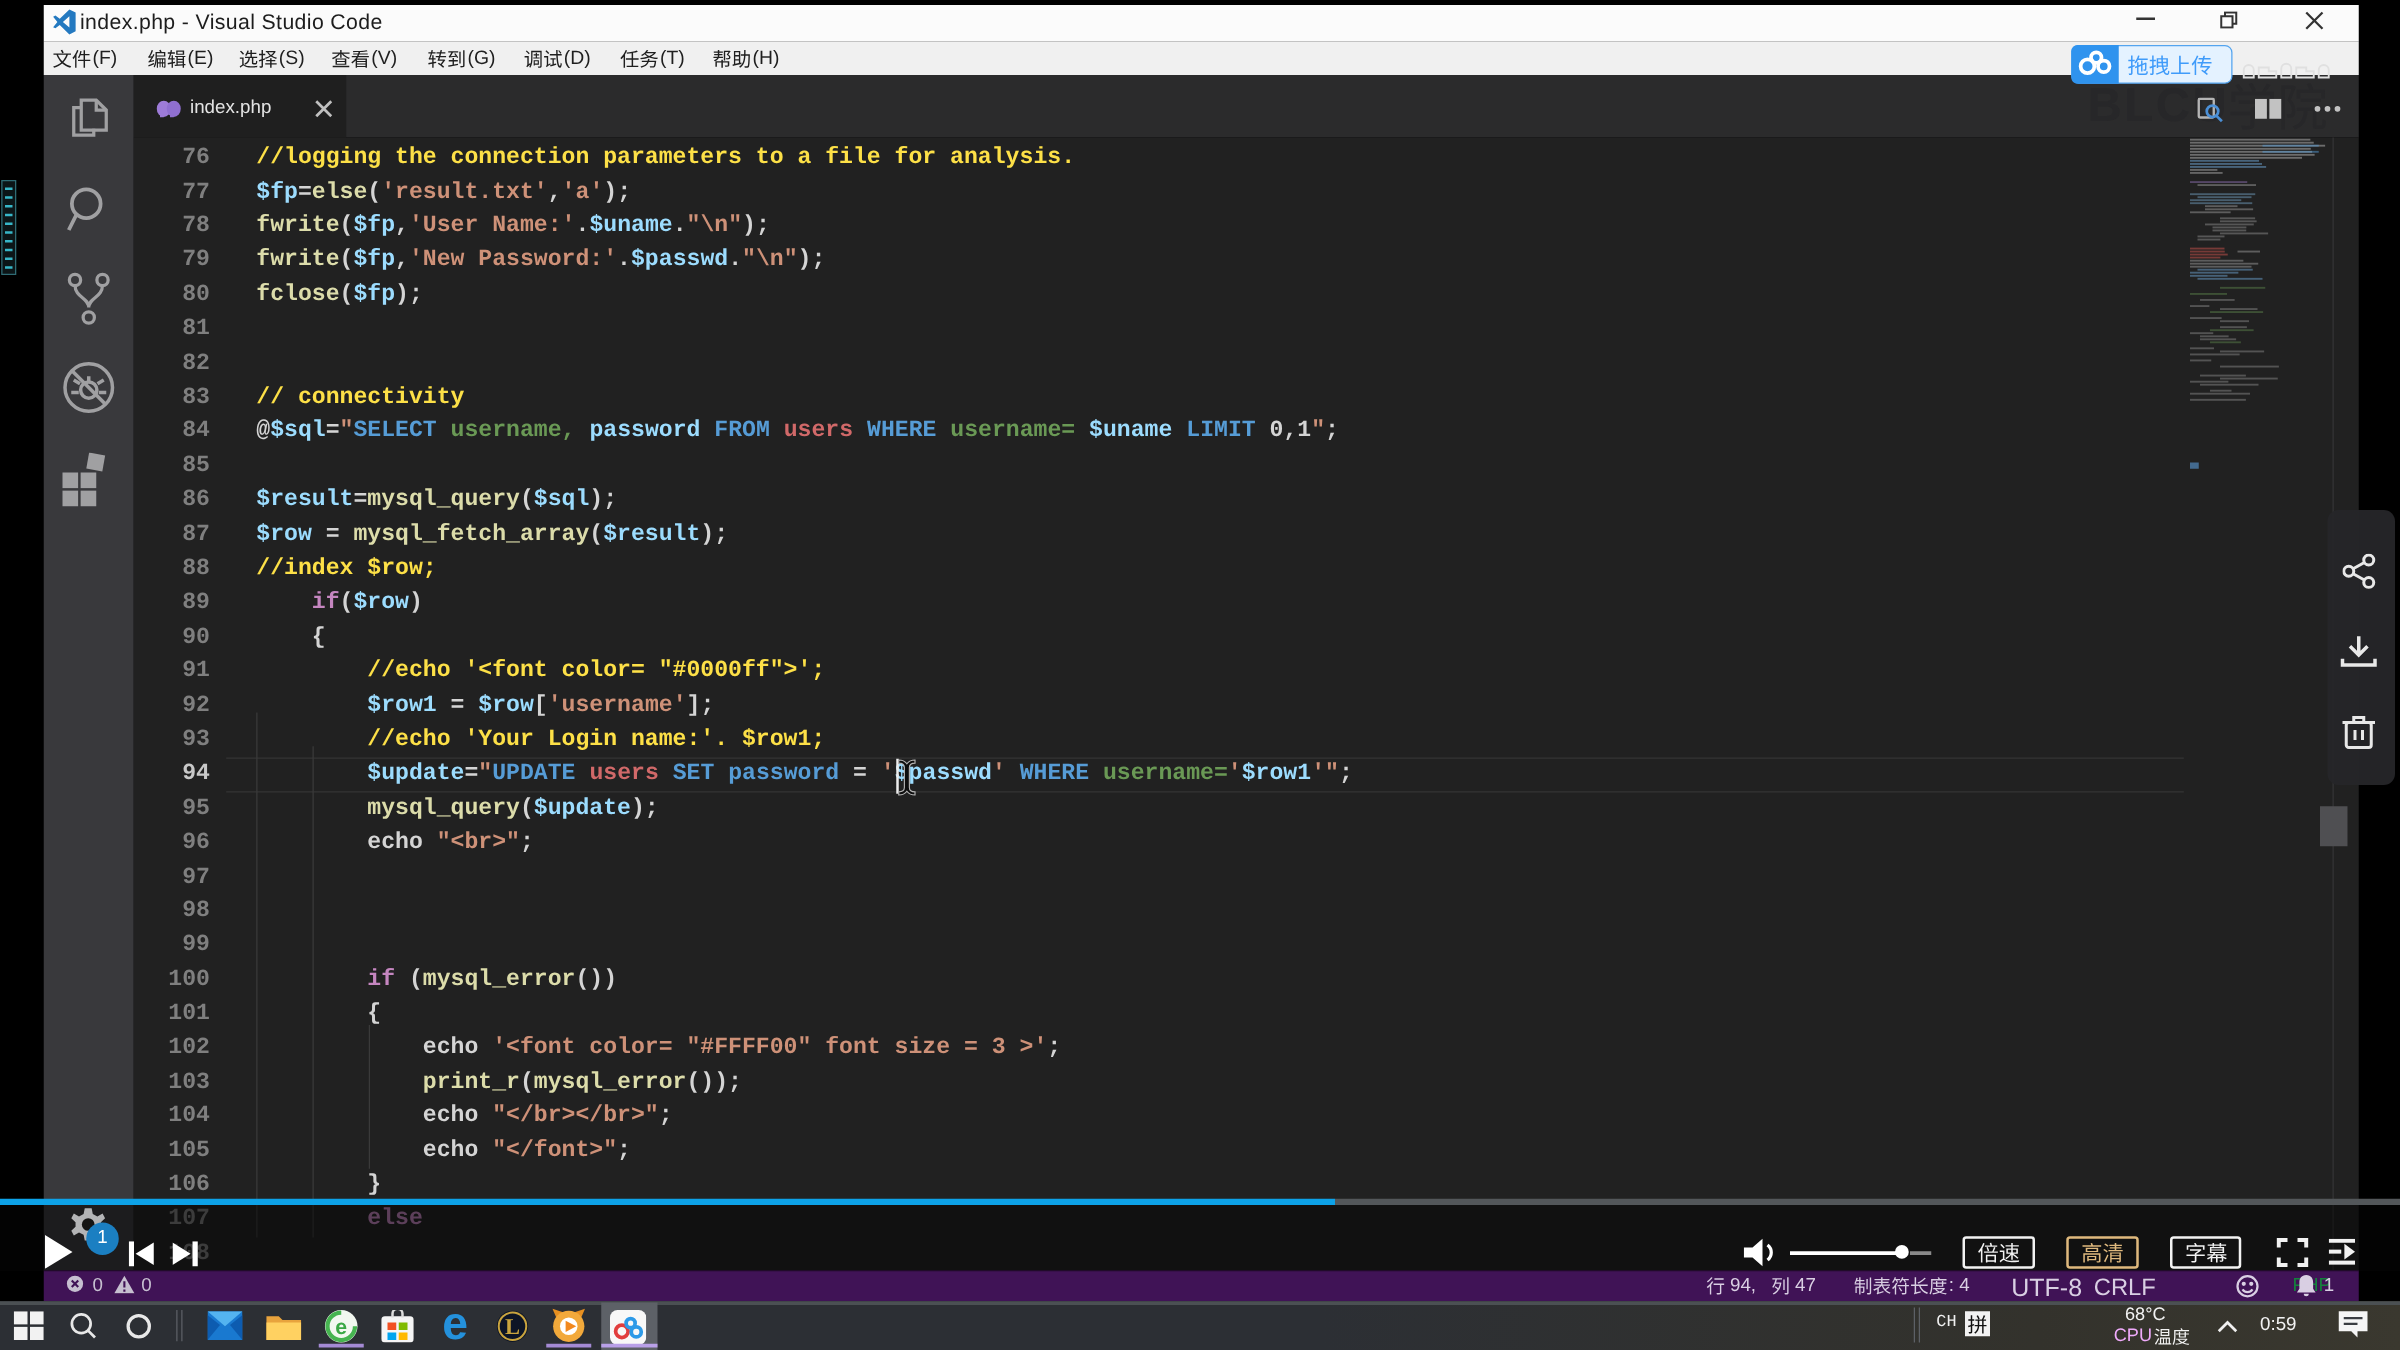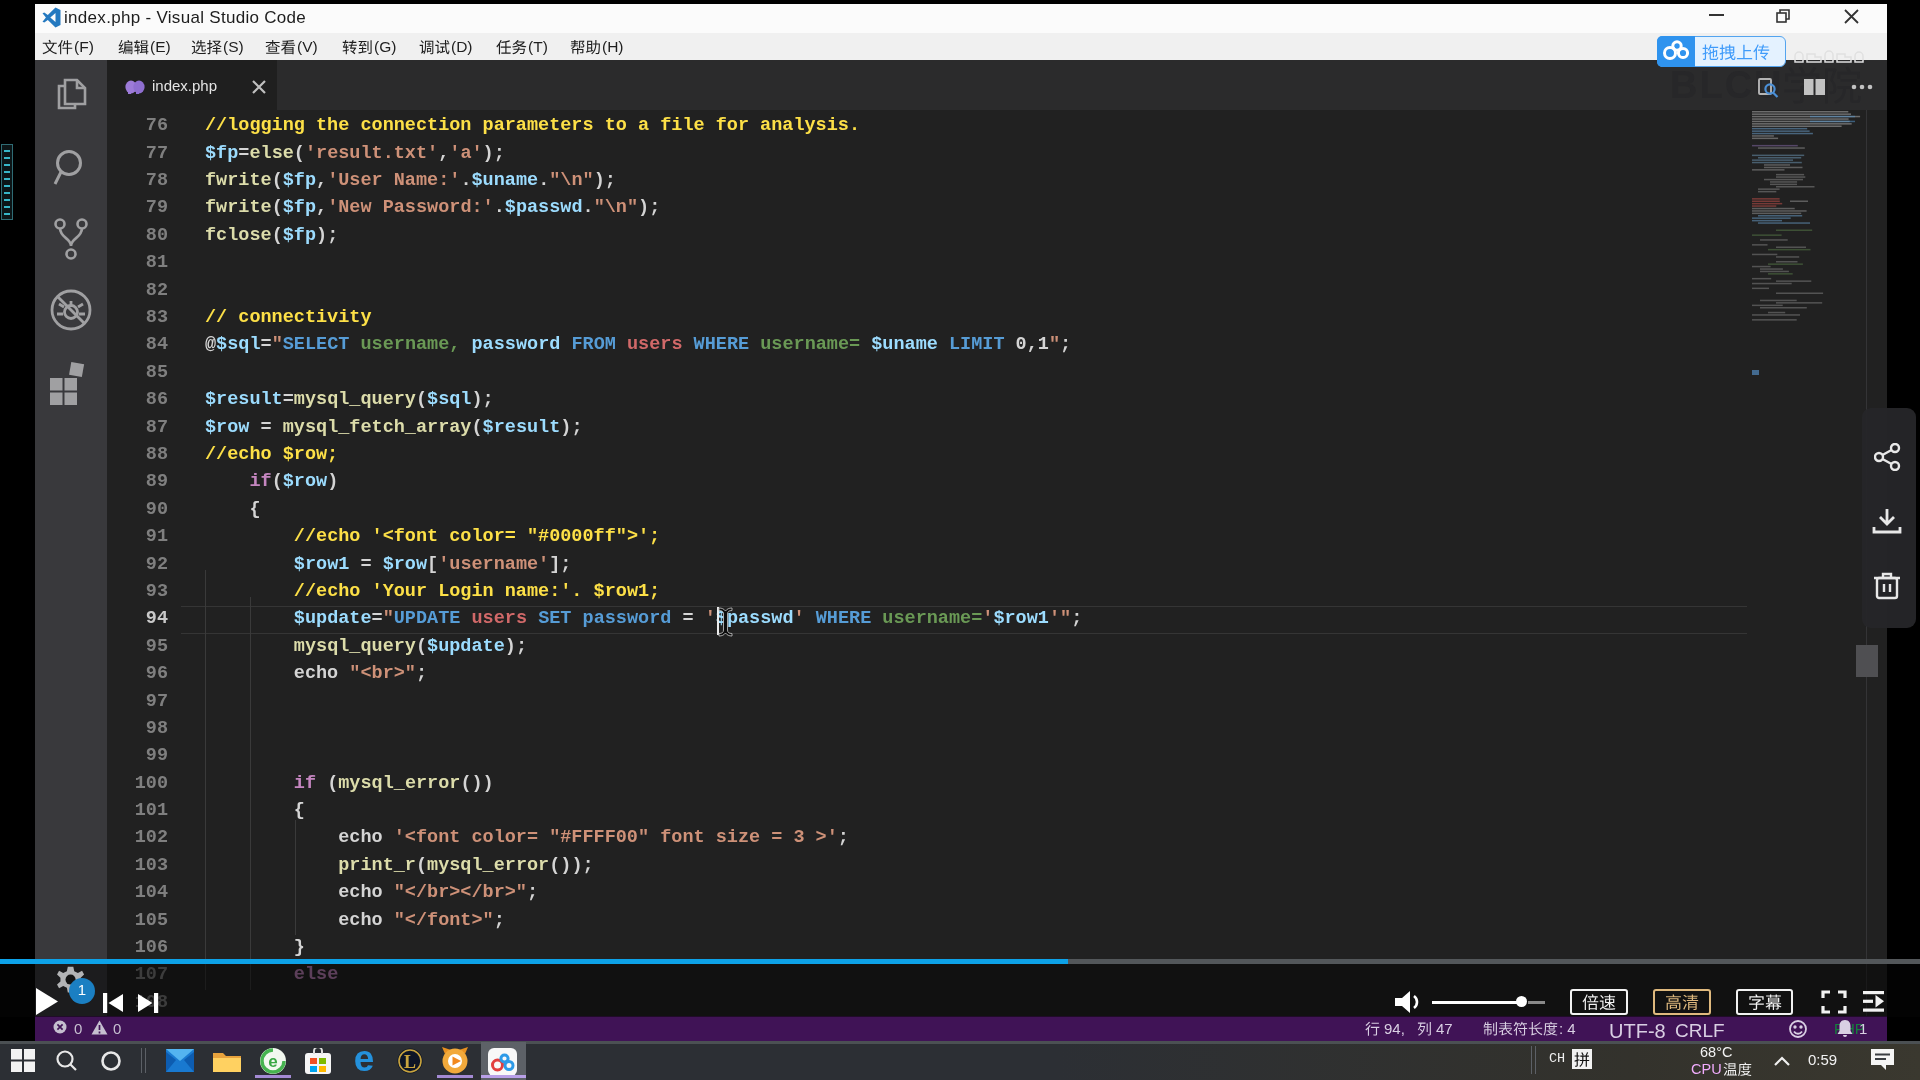--- a/index.html
+++ b/index.html
@@ -214,21 +214,21 @@
 <span class="f">fwrite</span>(<span class="v">$fp</span>,<span class="s">'User Name:'</span>.<span class="v">$uname</span>.<span class="s">"\n"</span>);
 <span class="f">fwrite</span>(<span class="v">$fp</span>,<span class="s">'New Password:'</span>.<span class="v">$passwd</span>.<span class="s">"\n"</span>);
 <span class="f">fclose</span>(<span class="v">$fp</span>);
 
 
 <span class="c">// connectivity</span>
 @<span class="v">$sql</span>=<span class="s">"</span><span class="b">SELECT</span> <span class="g">username,</span> <span class="v">password</span> <span class="b">FROM</span> <span class="r">users</span> <span class="b">WHERE</span> <span class="g">username=</span> <span class="v">$uname</span> <span class="b">LIMIT</span> 0,1<span class="s">"</span>;
 
 <span class="v">$result</span>=<span class="f">mysql_query</span>(<span class="v">$sql</span>);
 <span class="v">$row</span> = <span class="f">mysql_fetch_array</span>(<span class="v">$result</span>);
-<span class="c">//echo $row;</span>
+<span class="c">//index $row;</span>
     <span class="k">if</span>(<span class="v">$row</span>)
     {
         <span class="c">//echo '&lt;font color= "#0000ff"&gt;';</span>
         <span class="v">$row1</span> = <span class="v">$row</span>[<span class="s">'username'</span>];
         <span class="c">//echo 'Your Login name:'. $row1;</span>
         <span class="v">$update</span>=<span class="s">"</span><span class="b">UPDATE</span> <span class="r">users</span> <span class="b">SET</span> <span class="b">password</span> = <span class="s">'</span><span class="v">$passwd</span><span class="s">'</span> <span class="b">WHERE</span> <span class="g">username=</span><span class="s">'</span><span class="v">$row1</span><span class="s">'"</span>;
         <span class="f">mysql_query</span>(<span class="v">$update</span>);
         echo <span class="s">"&lt;br&gt;"</span>;
 
 

